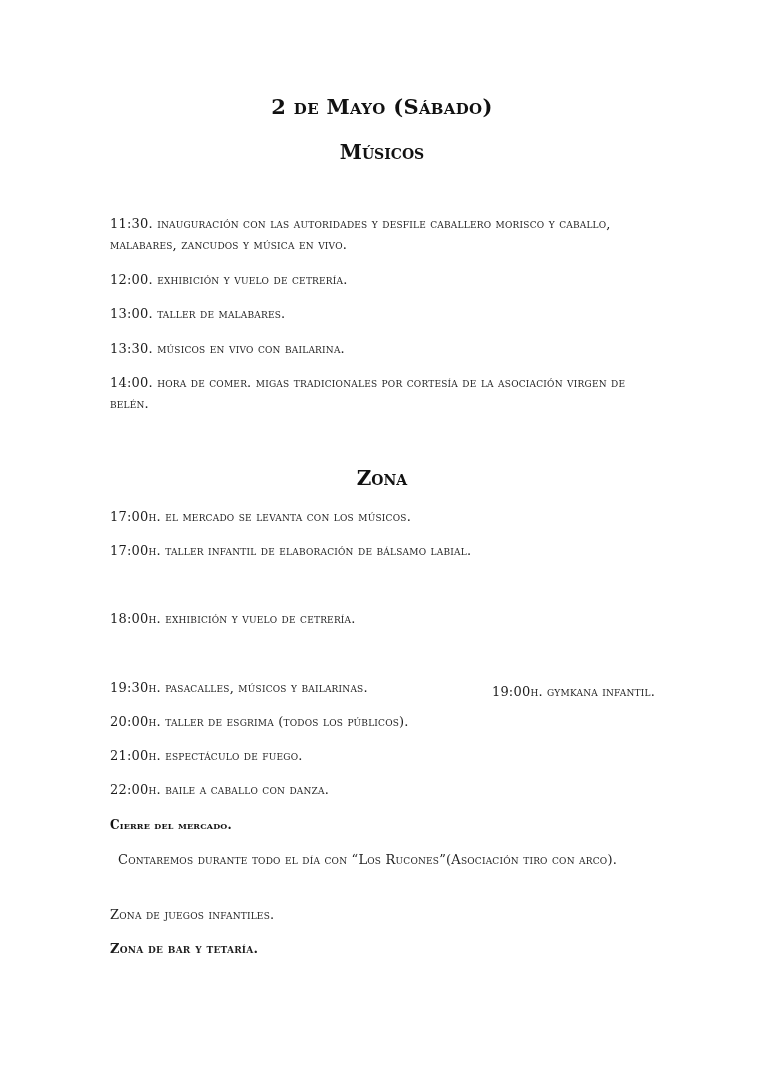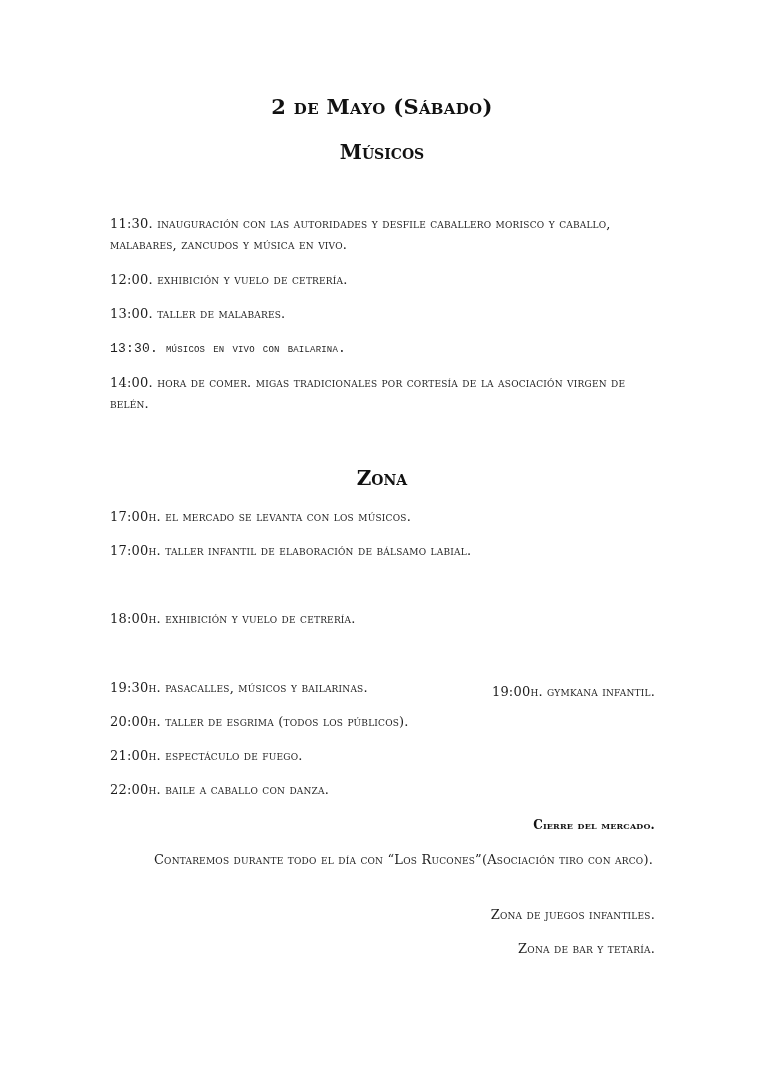--- a/index.html
+++ b/index.html
@@ -53,21 +53,21 @@
     font-size: 13px;
     line-height: 21px;
     letter-spacing: 0.2px;
     color: #1e1e1e;
     text-transform: lowercase;
   }
   .center-line {
     position: absolute;
     left: 110px;
     width: 545px;
-    text-align: right;
+    text-align: left;
     font-family: "DejaVu Serif", serif;
     font-variant: small-caps;
     font-size: 13px;
     line-height: 23px;
     letter-spacing: 0.2px;
     color: #1e1e1e;
   }
   .closing {
     font-weight: bold;
     font-size: 12px;
@@ -79,33 +79,33 @@
 
 <div class="page">
 
   <div class="title" style="top:94px;">2 de Mayo (Sábado)</div>
 
   <div class="section-heading" style="top:140px;">Músicos</div>
 
   <div class="entry" style="top:213px;">11:30. Inauguración con las autoridades y desfile caballero morisco y caballo, malabares, zancudos y música en vivo.</div>
   <div class="entry" style="top:269px;">12:00. Exhibición y vuelo de cetrería.</div>
   <div class="entry" style="top:303px;">13:00. Taller de malabares.</div>
-  <div class="entry" style="top:338px;font-family:Liberation Mono, monospace;">13:30. Músicos en vivo con bailarina.</div>
+  <div class="entry" style="top:338px;">13:30. Músicos en vivo con bailarina.</div>
   <div class="entry" style="top:372px;">14:00. Hora de comer. Migas tradicionales por cortesía de la asociación Virgen de Belén.</div>
 
   <div class="section-heading" style="top:466px;">Zona</div>
 
   <div class="entry" style="top:506px;">17:00h. El mercado se levanta con los músicos.</div>
   <div class="entry" style="top:540px;">17:00h. Taller infantil de elaboración de bálsamo labial.</div>
   <div class="entry" style="top:608px;">18:00h. Exhibición y vuelo de cetrería.</div>
   <div class="entry" style="top:681px;text-align:right;">19:00h. Gymkana infantil.</div>
   <div class="entry" style="top:677px;">19:30h. Pasacalles, músicos y bailarinas.</div>
   <div class="entry" style="top:711px;">20:00h. Taller de esgrima (todos los públicos).</div>
   <div class="entry" style="top:745px;">21:00h. Espectáculo de fuego.</div>
   <div class="entry" style="top:779px;">22:00h. Baile a caballo con danza.</div>
 
   <div class="center-line closing" style="top:814px;">Cierre del mercado.</div>
 
   <div class="center-line" style="top:848px; left:118px; width:535px;">Contaremos durante todo el día con “Los Rucones”(Asociación tiro con arco).</div>
   <div class="center-line" style="top:903px;">Zona de juegos infantiles.</div>
-  <div class="center-line" style="top:937px;">Zona de bar y tetaría.</div>
+  <div class="center-line" style="top:937px;font-weight:bold;">Zona de bar y tetaría.</div>
 
 </div>
 
 </body></html>

